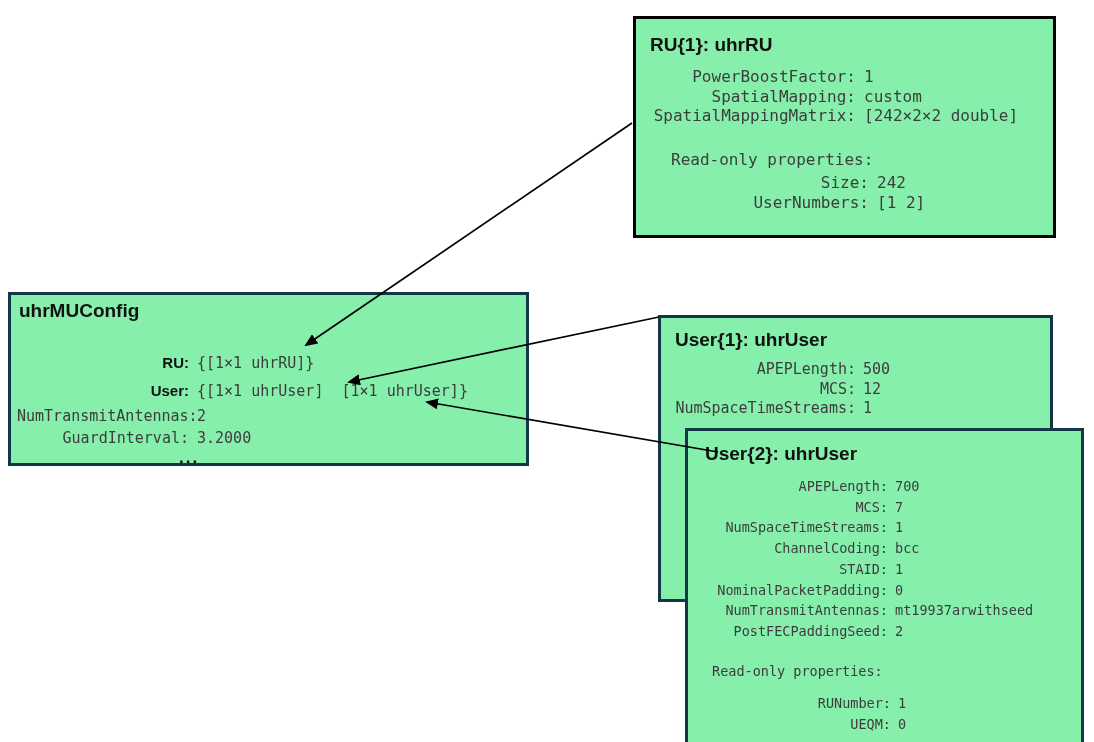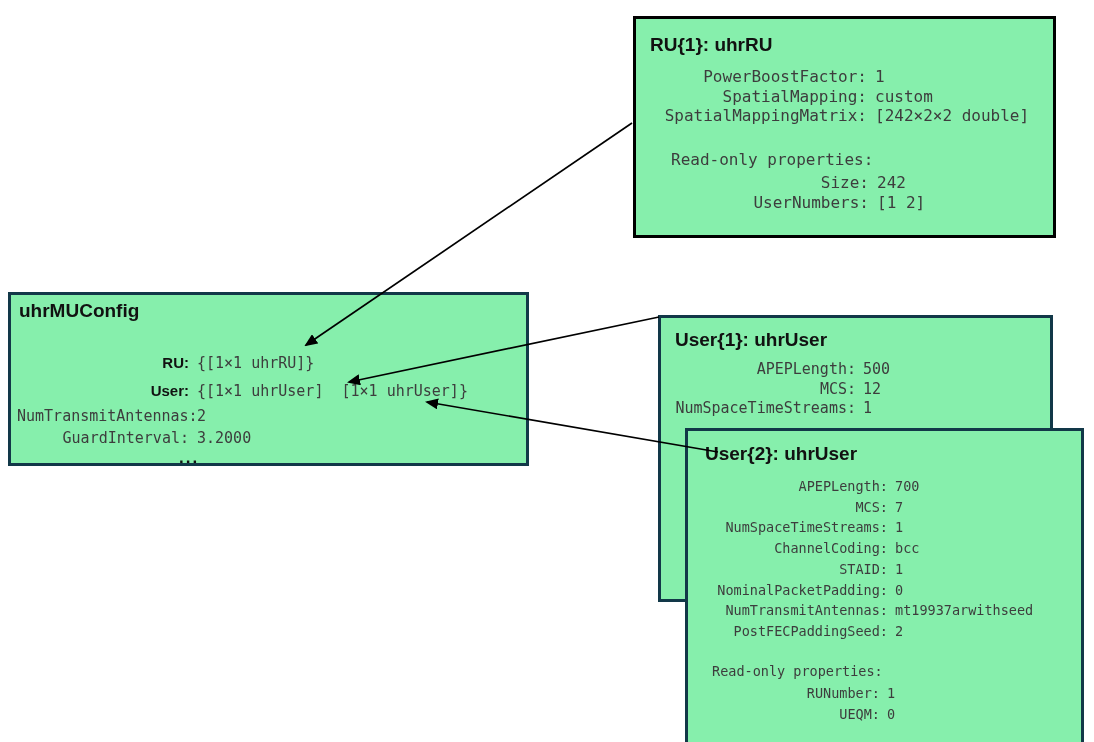--- a/index.html
+++ b/index.html
@@ -24,21 +24,21 @@
   .prow { white-space:nowrap; }
   .pname {
     display:inline-block; text-align:right; white-space:pre;
   }
   .pval { white-space:pre; margin-left:8px; }
 
   
   .box-ru { left:633px; top:16px; width:423px; height:222px; border-color:#000000; z-index:2; }
   .box-ru .box-title { margin:15px 0 0 14px; }
   .box-ru .rows, .box-ru .ro-header { font-size:16px; line-height:19.5px; }
-  .box-ru .main-rows { margin-top:11px; padding-left:16px; }
+  .box-ru .main-rows { margin-top:11px; padding-left:5px; }
   .box-ru .pname { width:215px; }
   .box-ru .sep { height:24px; }
   .box-ru .ro-header { margin-left:35px; }
   .box-ru .ro-rows { margin-top:4px; padding-left:12px;margin-left:6px; }
 
   
   .box-mu { left:8px; top:292px; width:521px; height:174px; z-index:2; }
   .box-mu .box-title { margin:5px 0 0 8px; }
   .box-mu .rows { font-size:15px; }
   .box-mu .obj-rows { margin-top:27px; padding-left:6px; line-height:27px; }
@@ -64,21 +64,21 @@
 
   
   .box-u2 { left:685px; top:428px; width:399px; height:380px; z-index:3; }
   .box-u2 .box-title { margin:12px 0 0 17px; }
   .box-u2 .rows, .box-u2 .ro-header { font-size:13.5px; line-height:20.7px; }
   .box-u2 .main-rows { margin-top:11px; padding-left:20px; }
   .box-u2 .pname { width:180px; }
   .box-u2 .pval { margin-left:7px; }
   .box-u2 .sep { height:19px; }
   .box-u2 .ro-header { margin-left:24px; }
-  .box-u2 .ro-rows { margin-top:2px; padding-left:12px; }
+  .box-u2 .ro-rows { margin-top:12px; padding-left:23px; }
 
   
   .arrows {
     position:absolute; left:0; top:0; width:1094px; height:742px;
     z-index:5; pointer-events:none;
   }
 </style>
 </head>
 <body>
 

